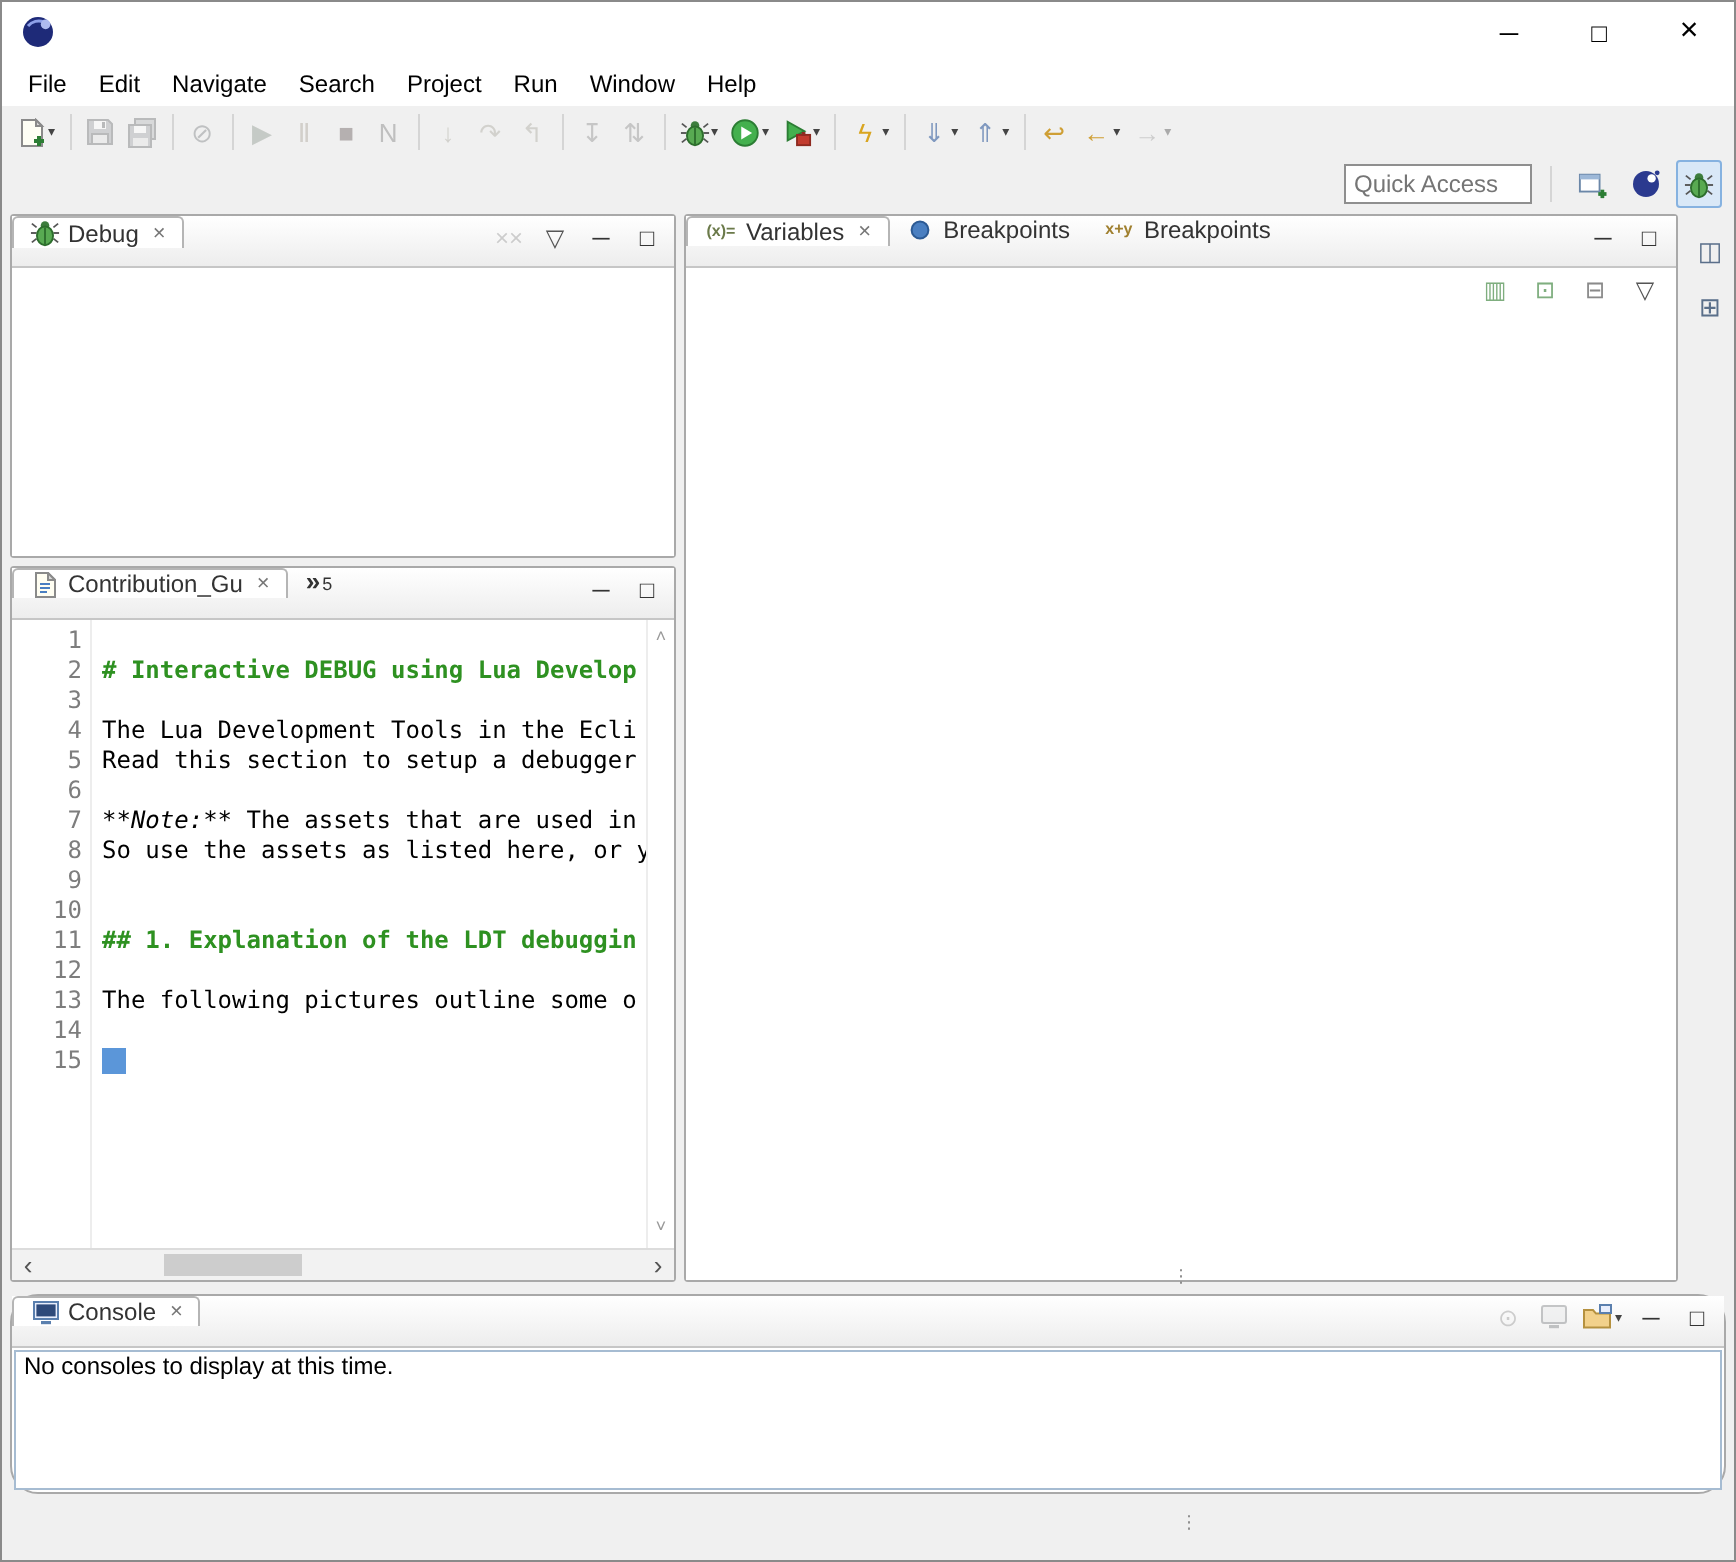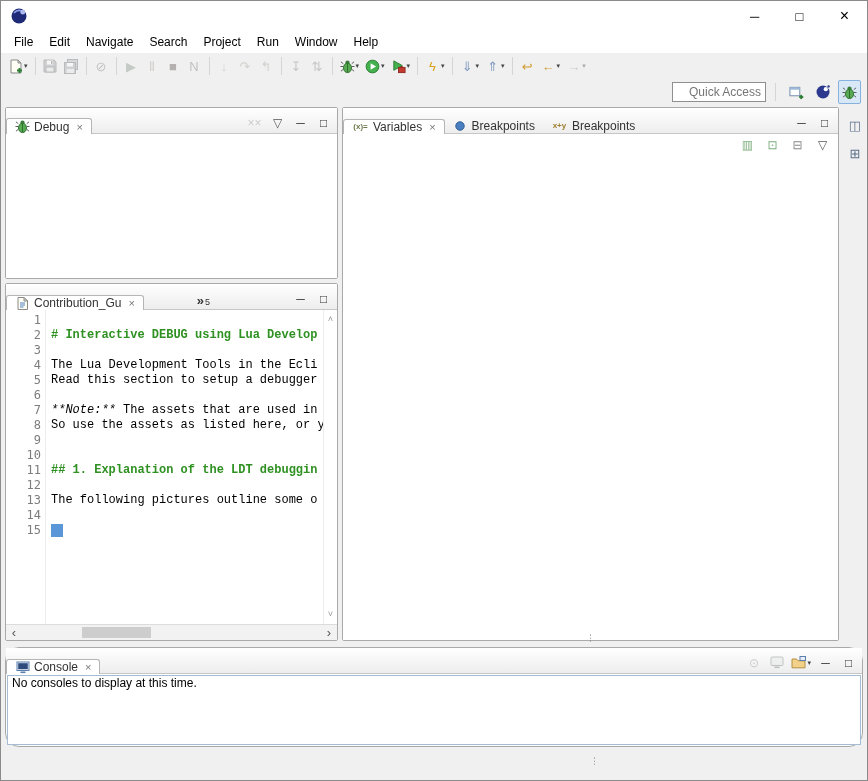--- a/index.html
+++ b/index.html
@@ -20,36 +20,36 @@
   .toolbar{height:26px;background:#f0f0f0;display:flex;align-items:center;padding:0 4px;}
   .tbtn{height:22px;display:flex;align-items:center;padding:0 2px;border:1px solid transparent;border-radius:2px;}
   .tbtn.disabled{opacity:.4;filter:grayscale(.9);}
   .tsep{width:1px;height:18px;background:#d5d5d5;margin:0 4px;flex:0 0 1px;}
   .icon{display:inline-flex;align-items:center;justify-content:center;min-width:15px;font-size:13px;line-height:1;}
   .icon.small{font-size:8px;font-weight:bold;min-width:17px;}
   .icon svg{display:block;}
   .dd{font-size:7px;color:#444;margin-left:1px;}
   .toolbar2{height:26px;background:#f0f0f0;display:flex;align-items:center;justify-content:flex-end;
             padding:0 6px;gap:5px;}
-  .qa{width:84px;height:16px;border:1px solid #8f8f8f;background:#fff;font:inherit;color:#1d4ed8;padding:1px 4px;text-align:right;}
+  .qa{width:84px;height:16px;border:1px solid #8f8f8f;background:#fff;font:inherit;color:#1d4ed8;padding:1px 4px;}
   .pbtn{height:22px;display:flex;align-items:center;padding:0 3px;border:1px solid transparent;border-radius:2px;}
   .pbtn.active{background:var(--persp-bg);border-color:var(--persp-border);}
   
   #workbench{position:absolute;top:102px;left:0;width:868px;height:650px;}
   .panel{position:absolute;background:#ffffff;border:1px solid #a9a9a9;border-radius:2px;
          display:flex;flex-direction:column;box-sizing:border-box;}
   #debug-panel{left:4px;top:4px;width:333px;height:172px;}
   #editor-panel{left:4px;top:180px;width:333px;height:358px;}
   #variables-panel{left:341px;top:4px;width:497px;height:534px;}
   #console-panel{left:4px;top:544px;width:858px;height:100px;border-radius:14px;}
   #right-strip{position:absolute;left:842px;top:4px;width:24px;height:534px;display:flex;
                flex-direction:column;align-items:center;padding-top:8px;gap:8px;box-sizing:border-box;}
   .strip-btn{width:20px;height:20px;display:flex;align-items:center;justify-content:center;font-size:13px;}
-  .panel-header{height:25px;flex:0 0 25px;display:flex;align-items:flex-end;
-                background:linear-gradient(#ffffff,#ededed);border-bottom:1px solid #c6c6c6;gap:44px;}
+  .panel-header{height:25px;flex:0 0 25px;display:flex;align-items:flex-start;
+                background:linear-gradient(#ffffff,#ededed);border-bottom:1px solid #c6c6c6;}
   .tabs{display:flex;align-items:stretch;}
   .tab{display:flex;align-items:center;gap:4px;padding:0 8px;color:#333;white-space:nowrap;}
   .tab.active{background:#ffffff;border:1px solid #b5b5b5;border-bottom:none;border-radius:3px 3px 0 0;
               margin-bottom:-1px;z-index:1;}
   .tlabel{white-space:nowrap;}
   .close{color:#777;font-size:11px;margin-left:3px;}
   .header-actions{margin-left:auto;display:flex;align-items:center;gap:2px;padding-right:3px;}
   .hbtn{min-width:17px;height:19px;display:flex;align-items:center;justify-content:center;padding:0 1px;
         border:1px solid transparent;border-radius:2px;}
   .hbtn.disabled{opacity:.45;filter:grayscale(.9);}
@@ -61,21 +61,21 @@
   .view-toolbar{height:22px;flex:0 0 22px;display:flex;justify-content:flex-end;align-items:center;
                 gap:4px;padding-right:5px;background:#fff;}
   
   .editor-body{flex:1;display:flex;overflow:hidden;
                font-family:"DejaVu Sans Mono","Liberation Mono",monospace;font-size:12px;line-height:15px;}
   .ann-ruler{width:11px;background:#fff;}
   .gutter{width:24px;background:#fff;color:#7d7d7d;text-align:right;padding:3px 4px 0 0;
           border-right:1px solid #ededed;box-sizing:content-box;}
   .lnum{height:15px;}
   .code{flex:1;padding:3px 0 0 5px;white-space:pre;overflow:hidden;}
-  .line{height:15px;font-family:Liberation Mono, monospace;}
+  .line{height:15px;}
   .seg.plain{color:#000;}
   .seg.heading{color:var(--heading);font-weight:bold;}
   .seg.emphasis{font-style:italic;color:#000;}
   .cursor-block{display:inline-block;width:12px;height:13px;background:var(--sel);vertical-align:text-bottom;}
   .overview{width:13px;border-left:1px solid #ededed;display:flex;flex-direction:column;
             justify-content:space-between;align-items:center;color:#999;font-size:9px;padding:2px 0;}
   .hscroll{height:15px;flex:0 0 15px;display:flex;align-items:stretch;background:#f2f2f2;border-top:1px solid #dcdcdc;}
   .hs-arrow{width:16px;display:flex;align-items:center;justify-content:center;color:#555;font-size:13px;}
   .hs-track{flex:1;position:relative;background:#f2f2f2;}
   .hs-thumb{position:absolute;left:20%;width:23%;top:2px;bottom:2px;background:#cdcdcd;}

